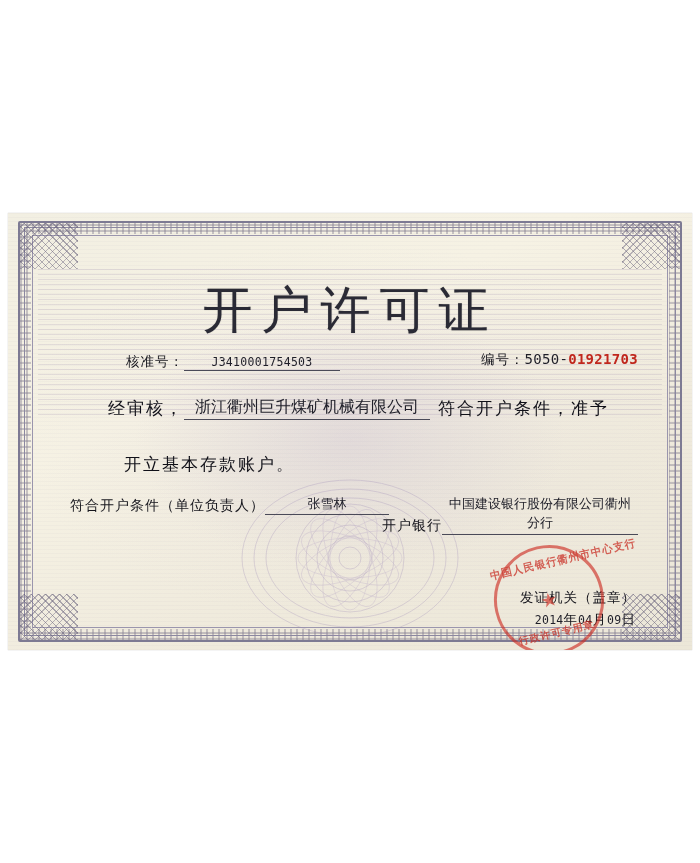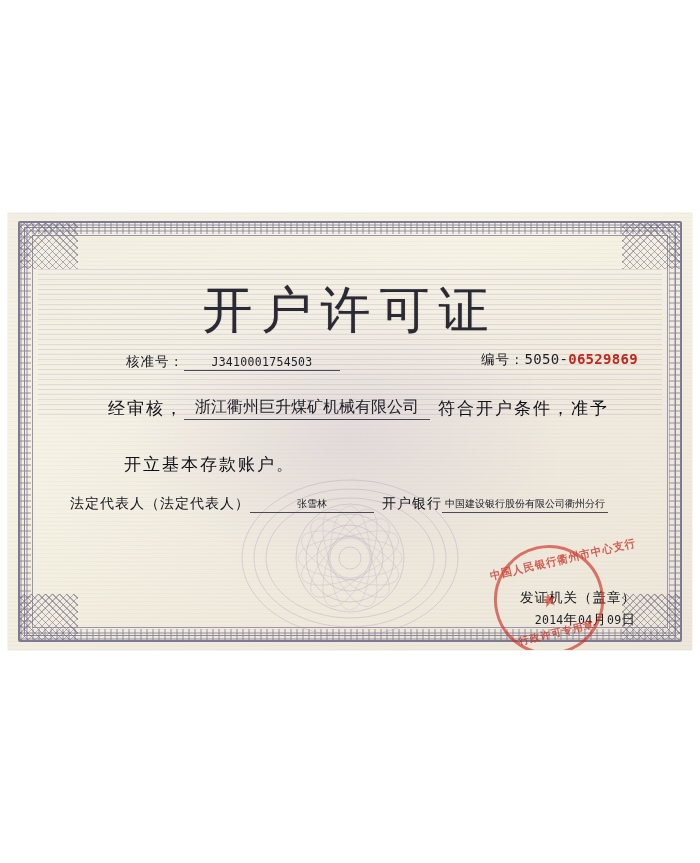--- a/index.html
+++ b/index.html
@@ -129,21 +129,21 @@
     font-size: 13px;
     color: #1e1e28;
     white-space: nowrap;
   }
   .label {
     font-size: 13.5px;
     color: #15151c;
     letter-spacing: 1px;
   }
   .value {
-    font-size: 10px;
+    font-size: 13px;
     color: #20202a;
   }
   .ul {
     border-bottom: 1px solid #4a4a58;
     display: inline-block;
     text-align: center;
     padding: 0 3px 1px 3px;
     vertical-align: bottom;
   }
   .red {
@@ -255,33 +255,33 @@
 
     <div class="content">
 
       <div class="title">开户许可证</div>
 
       <div class="row" id="row-approve">
         <span class="label">核准号：</span><span class="ul num-mono" style="min-width:150px">J3410001754503</span>
       </div>
 
       <div class="row" id="row-serial">
-        <span class="label">编号：</span><span class="num-mono" style="font-size:14px">5050-</span><span class="num-mono red" style="font-size:14px">06529869</span>
+        <span class="label">编号：</span><span class="num-mono" style="font-size:14px">5050-</span><span class="num-mono red" style="font-size:14px">01921703</span>
       </div>
 
       <div class="row" id="row-body1">
         <span class="big">经审核，</span><span class="ul value" style="min-width:240px;font-size:16px">浙江衢州巨升煤矿机械有限公司</span><span class="big" style="margin-left:8px">符合开户条件，准予</span>
       </div>
 
       <div class="row" id="row-body2">
         <span class="big">开立基本存款账户。</span>
       </div>
 
       <div class="row" id="row-legal">
-        <span class="label" style="font-size:14px">法定代表人（法定代表人）</span><span class="ul value" style="min-width:118px">张雪林</span>
+        <span class="label" style="font-size:14px">符合开户条件（单位负责人）</span><span class="ul value" style="min-width:118px">张雪林</span>
       </div>
 
       <div class="row" id="row-bank">
         <span class="label" style="font-size:14px">开户银行</span><span class="ul value" style="max-width:190px;white-space:normal;line-height:1.45">中国建设银行股份有限公司衢州分行</span>
       </div>
 
 
       <div class="row" id="row-issuer">
         <span class="label">发证机关（盖章）</span>
       </div>

